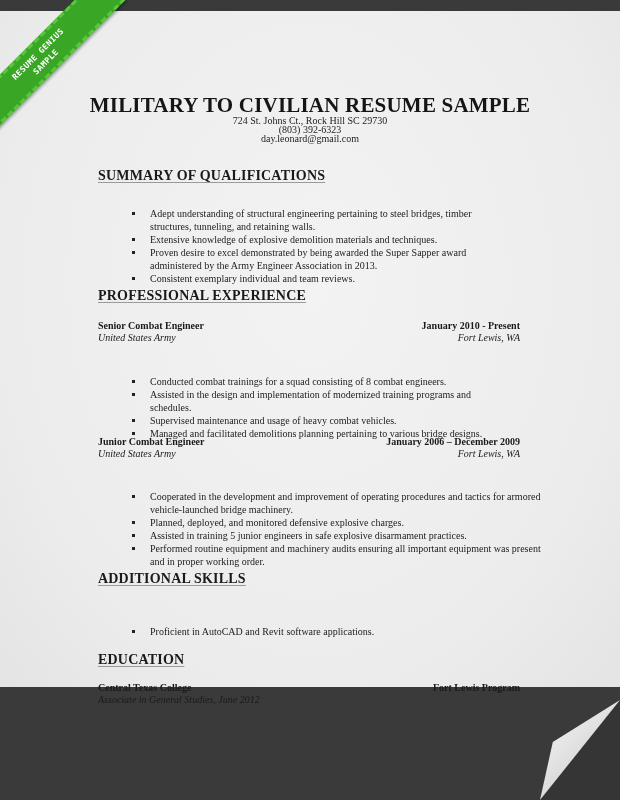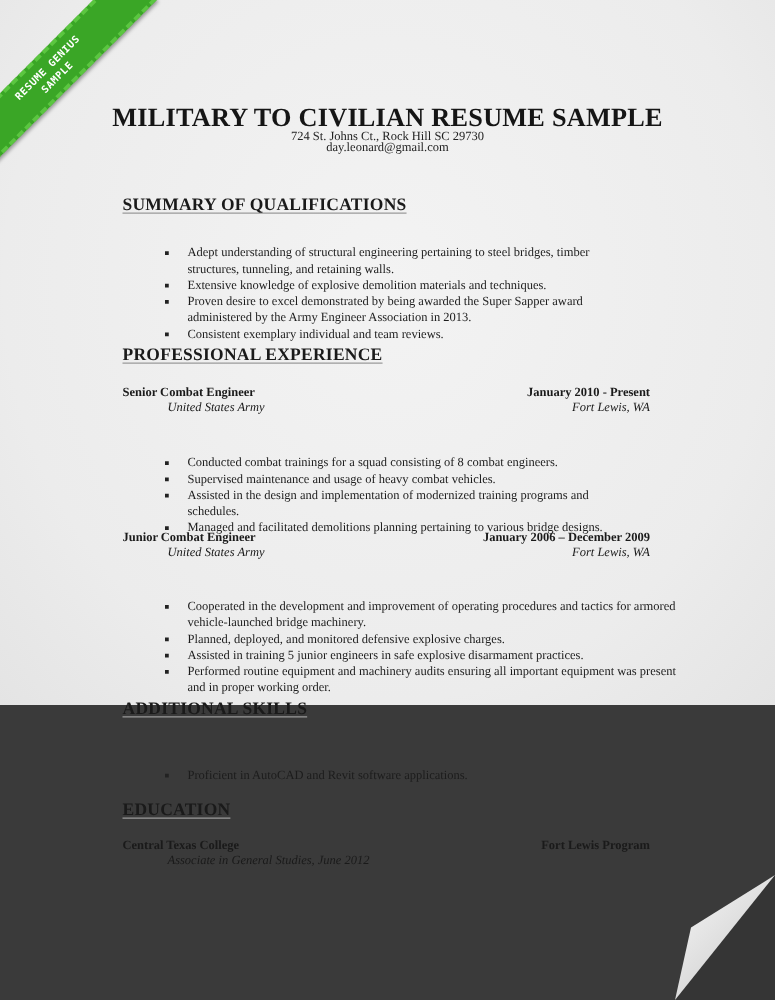--- a/index.html
+++ b/index.html
@@ -11,23 +11,23 @@
       height: 800px;
       position: relative;
       overflow: hidden;
       background: #3a3a3a;
       font-family: "Liberation Serif", "DejaVu Serif", serif;
       color: #1a1a1a;
     }
     .page {
       position: absolute;
       left: 0;
-      top: 0;
-      width: 620px;
-      height: 564px;
+      top: 11px;
+      width: 620px;
+      height: 676px;
       background: radial-gradient(ellipse at 50% 40%, #f3f3f3 0%, #ececec 70%, #e4e4e4 100%);
       clip-path: polygon(0 0, 620px 0, 620px 700px, 540px 800px, 0 800px);
     }
     
     .ribbon-wrap {
       position: absolute;
       left: 0;
       top: 0;
       width: 140px;
       height: 140px;
@@ -118,21 +118,21 @@
     .job-row {
       position: absolute;
       left: 98px;
       width: 422px;
       font-size: 10px;
       line-height: 12px;
     }
     .job-row .left { position: absolute; left: 0; }
     .job-row .right { position: absolute; right: 0; text-align: left; }
     .bold { font-weight: bold; }
-    .ital { font-style: italic; margin-left: 36px; }
+    .ital { font-style: italic; }
 
     
     .curl {
       position: absolute;
       left: 540px;
       top: 700px;
       width: 80px;
       height: 100px;
       background: linear-gradient(135deg, #f8f8f8 0%, #dcdcdc 55%, #bdbdbd 100%);
       clip-path: polygon(0 100%, 16% 42%, 100% 0);
@@ -151,20 +151,21 @@
   </style>
 </head>
 <body>
 
 <div class="page">
 
   <div class="title">MILITARY TO CIVILIAN RESUME SAMPLE</div>
 
   <div class="contact">
     <div>724 St. Johns Ct., Rock Hill SC 29730</div>
+    <div>(803) 392-6323</div>
     <div>day.leonard@gmail.com</div>
   </div>
 
   <div class="section-title" style="top:157px;">SUMMARY OF QUALIFICATIONS</div>
   <ul class="bullets" style="left:116px; top:180px; width:370px;">
     <li>Adept understanding of structural engineering pertaining to steel bridges, timber structures, tunneling, and retaining walls.</li>
     <li>Extensive knowledge of explosive demolition materials and techniques.</li>
     <li>Proven desire to excel demonstrated by being awarded the Super Sapper award administered by the Army Engineer Association in 2013.</li>
     <li>Consistent exemplary individual and team reviews.</li>
   </ul>
@@ -174,22 +175,22 @@
   <div class="job-row" style="top:309px;">
     <span class="left bold">Senior Combat Engineer</span>
     <span class="right bold">January 2010 - Present</span>
   </div>
   <div class="job-row" style="top:321px;">
     <span class="left ital">United States Army</span>
     <span class="right ital">Fort Lewis, WA</span>
   </div>
   <ul class="bullets" style="left:116px; top:348px; width:380px;">
     <li>Conducted combat trainings for a squad consisting of 8 combat engineers.</li>
+    <li>Assisted in the design and implementation of modernized training programs and schedules.</li>
     <li>Supervised maintenance and usage of heavy combat vehicles.</li>
-    <li>Assisted in the design and implementation of modernized training programs and schedules.</li>
     <li>Managed and facilitated demolitions planning pertaining to various bridge designs.</li>
   </ul>
 
   <div class="job-row" style="top:425px;">
     <span class="left bold">Junior Combat Engineer</span>
     <span class="right bold">January 2006 – December 2009</span>
   </div>
   <div class="job-row" style="top:437px;">
     <span class="left ital">United States Army</span>
     <span class="right ital">Fort Lewis, WA</span>

